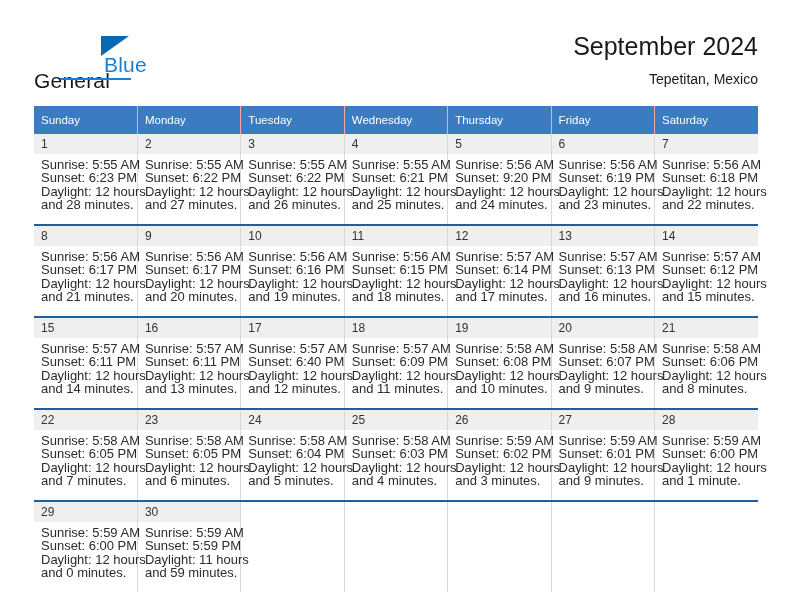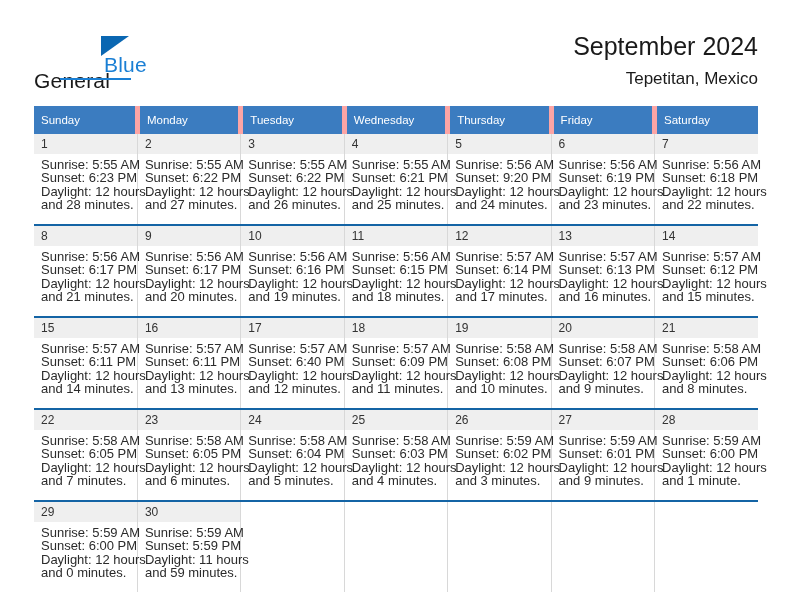--- a/index.html
+++ b/index.html
@@ -80,21 +80,21 @@
     top: 0;
     text-align: right;
   }
   .cal-title {
     font-size: 25px;
     color: #1a1a1a;
     line-height: 32px;
     white-space: nowrap;
   }
   .cal-subtitle {
-    font-size: 17px;
+    font-size: 14px;
     color: #1a1a1a;
     line-height: 20px;
     margin-top: 7px;
     white-space: nowrap;
   }
 
   
   .calendar {
     position: absolute;
     left: 34px;
@@ -104,21 +104,21 @@
     table-layout: fixed;
   }
   .calendar th {
     background: #3b7cc0;
     color: #ffffff;
     font-size: 11.5px;
     font-weight: normal;
     text-align: left;
     padding: 5px 0 5px 7px;
     height: 18px;
-    border-right: 5px solid #fca5a5;
+    border-right: 1px solid #fca5a5;
   }
   .calendar th:last-child { border-right: none; margin-top: 17px; }
 
   .week-row td {
     vertical-align: top;
     border-top: 2px solid #1464a5;
     border-right: 1px solid #d8d8d8;
     padding: 0;
     width: 103.43px;
     height: 90px;

